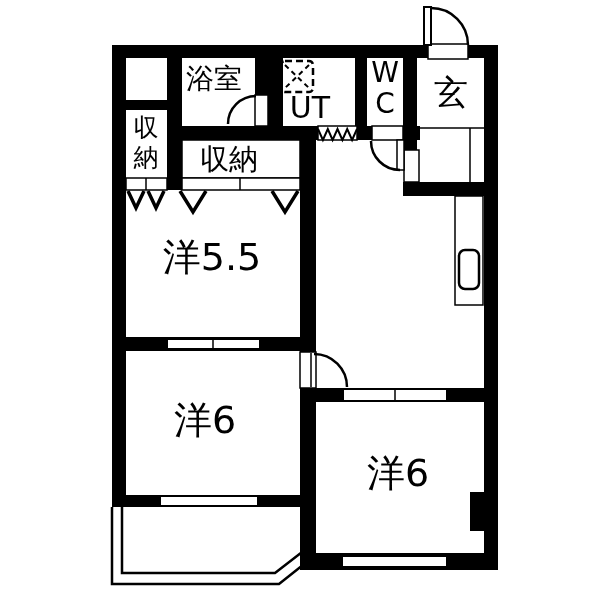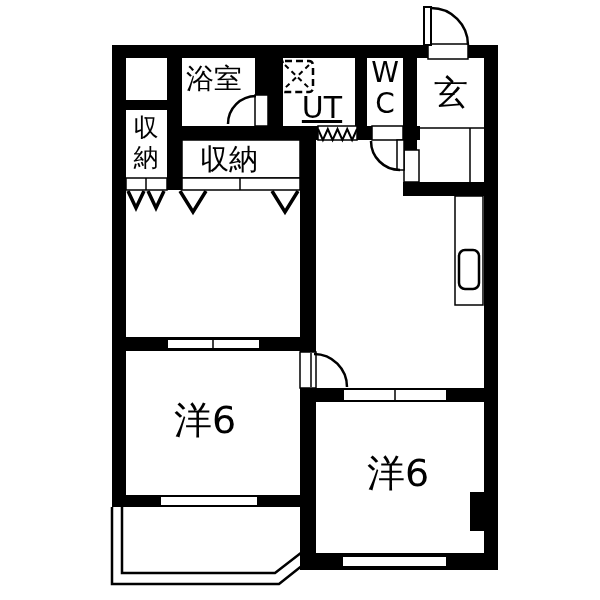--- a/index.html
+++ b/index.html
@@ -108,31 +108,32 @@
       <polyline stroke-width="3.5" points="180,191 193,212 206,191"></polyline>
       <polyline stroke-width="3.5" points="272,191 285,212 298,191"></polyline>
 
       <polyline stroke-width="2.5" points="112,507 112,584 279,584 313,557"></polyline>
       <polyline stroke-width="2.5" points="122,507 122,573 275,573 306,549"></polyline>
     </g>
   </svg>
 
   <span class="label" style="left:214px;top:79px;font-size:28px;">浴室</span>
 
-  <span class="label" style="left:322px;top:108px;font-size:30px;text-decoration:underline;">UT</span>
+  <span class="label" style="left:310px;top:108px;font-size:30px;">UT</span>
 
   <span class="label" style="left:385px;top:73px;font-size:28px;">W</span>
   <span class="label" style="left:385px;top:104px;font-size:28px;">C</span>
 
   <span class="label" style="left:451px;top:92px;font-size:34px;">玄</span>
 
   <span class="label" style="left:146px;top:127px;font-size:25px;">収</span>
   <span class="label" style="left:146px;top:157px;font-size:25px;">納</span>
 
   <span class="label" style="left:229px;top:159px;font-size:29px;">収納</span>
 
+  <span class="label" style="left:212px;top:257px;font-size:38px;">洋5.5</span>
 
 
   <span class="label" style="left:205px;top:420px;font-size:38px;">洋6</span>
 
   <span class="label" style="left:398px;top:473px;font-size:38px;">洋6</span>
 
 </div>
 
 </body></html>

